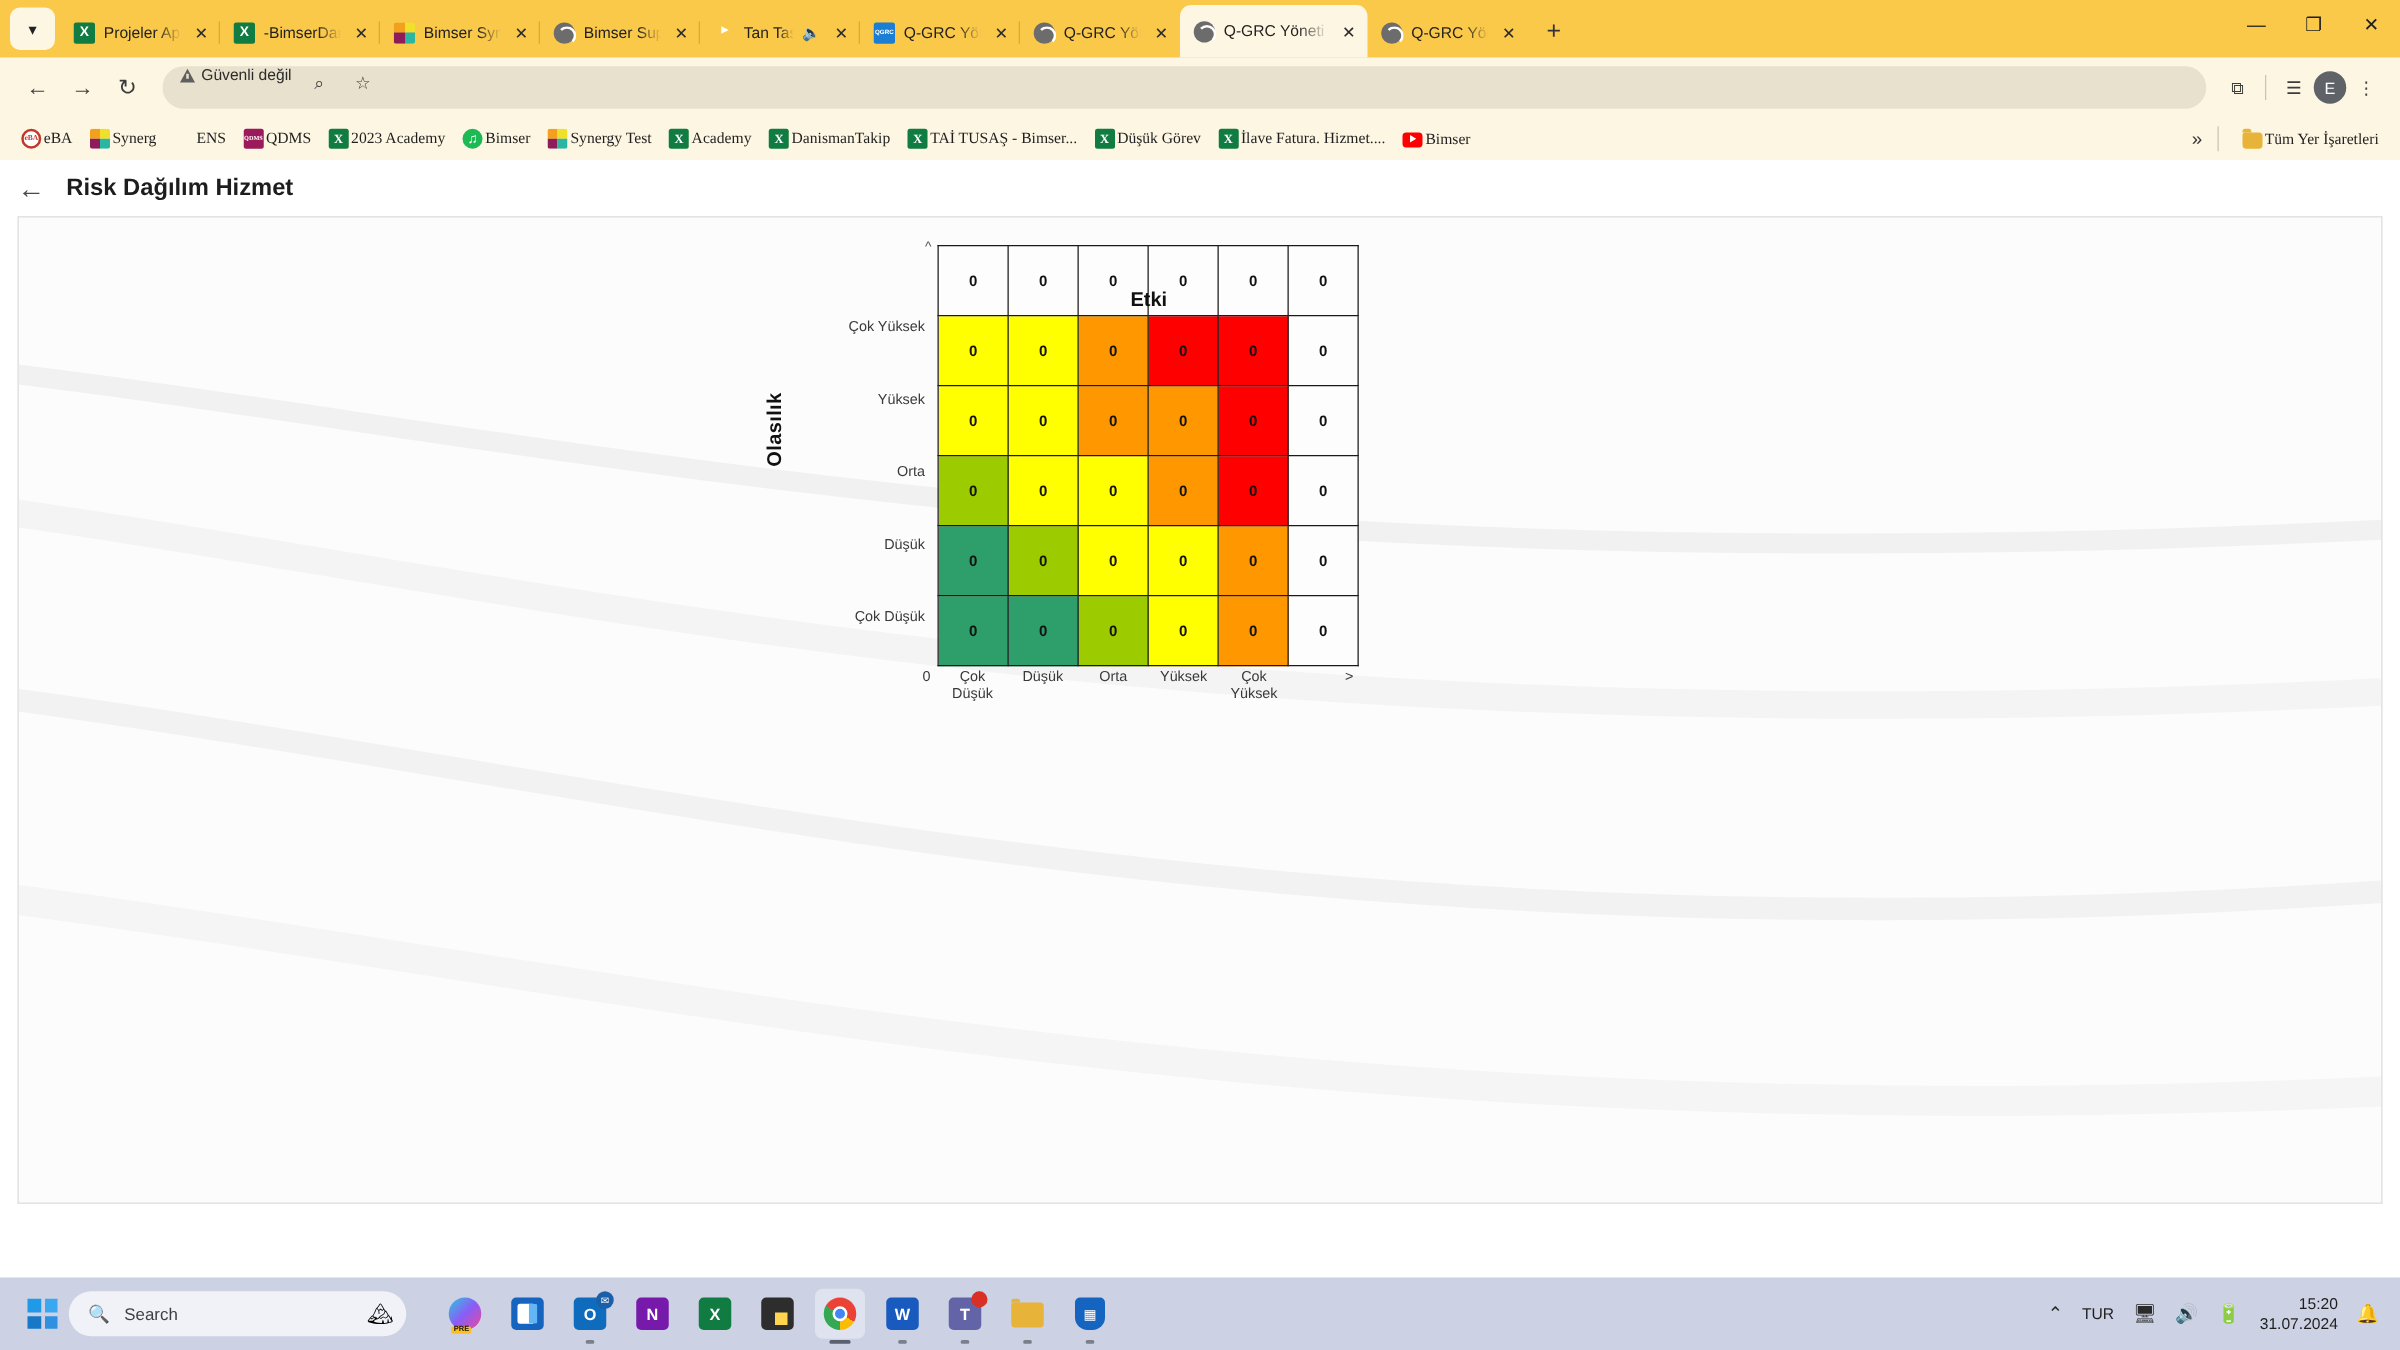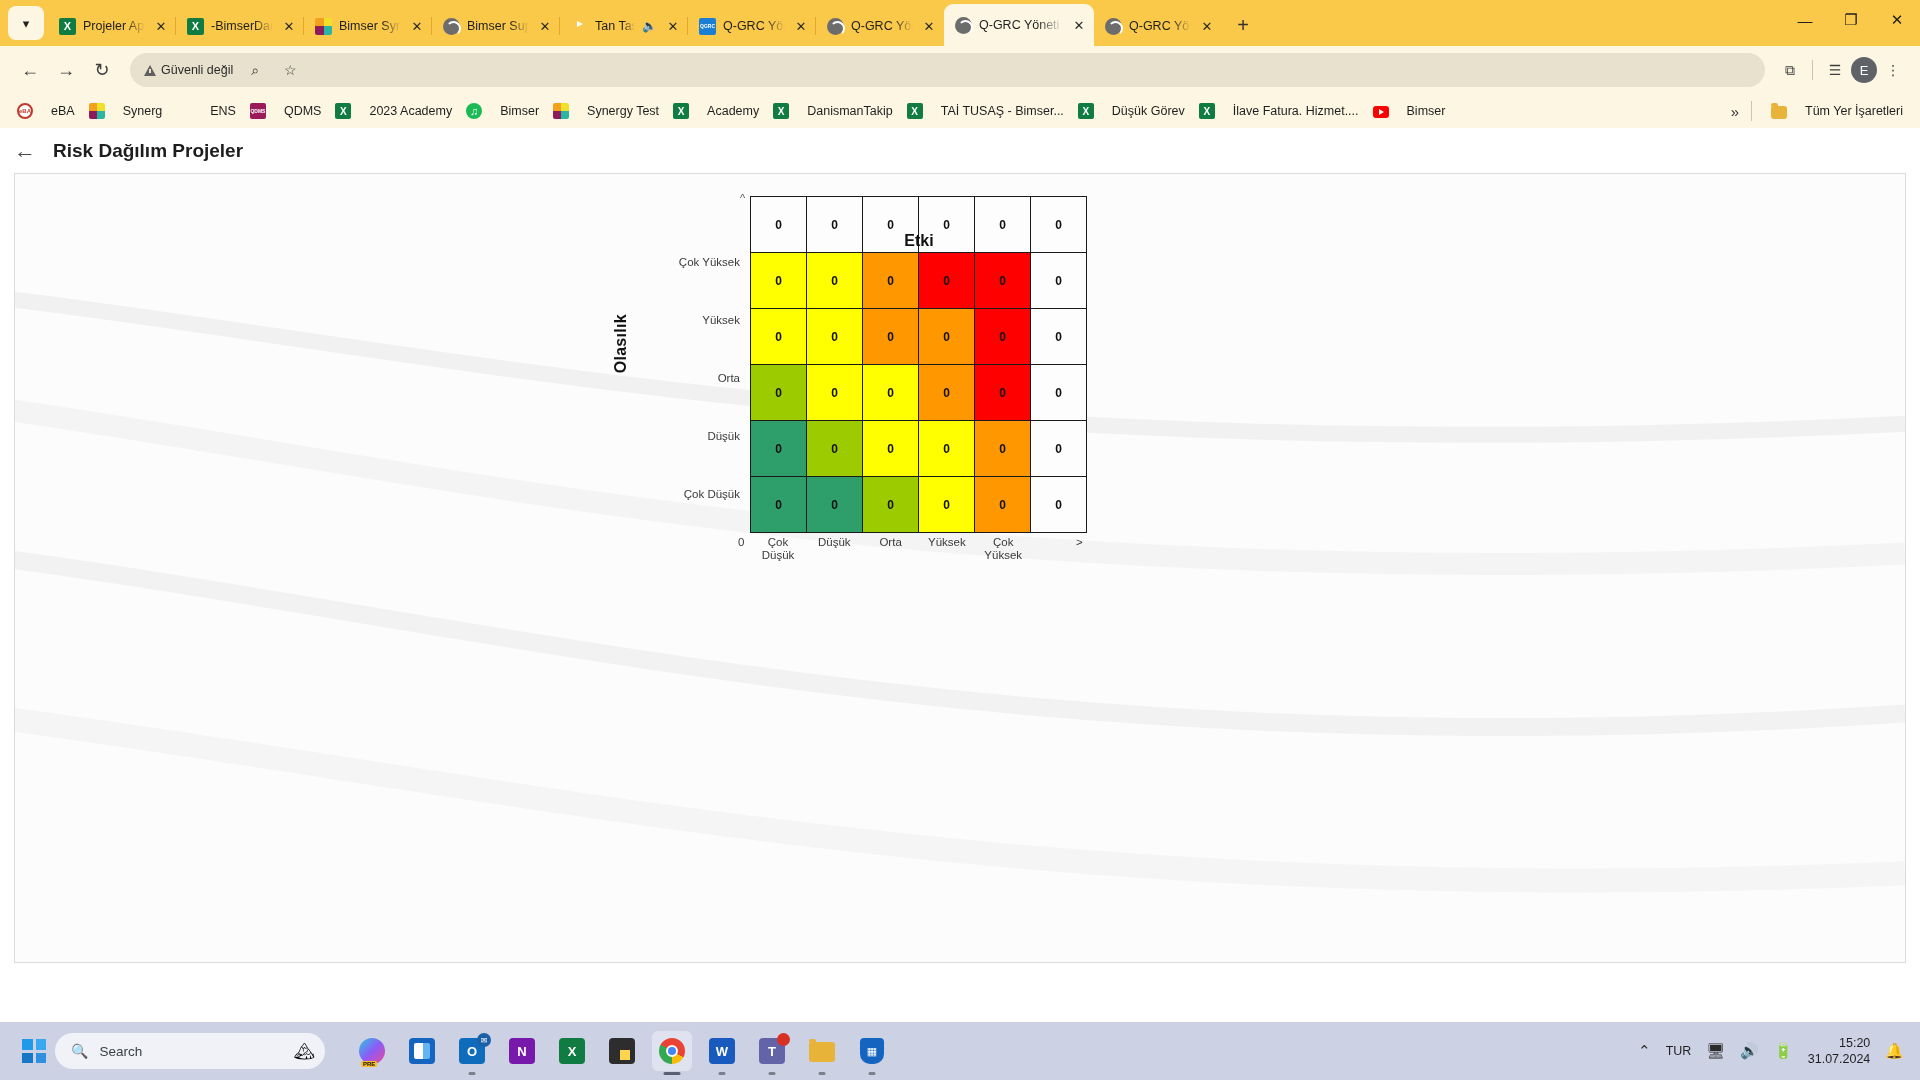--- a/index.html
+++ b/index.html
@@ -81,42 +81,42 @@
   .toolbar {
     height: 48px; display: flex; align-items: center; padding: 0 14px; gap: 4px;
     background: #fdf6e3;
   }
   .nav-btn {
     width: 32px; height: 32px; border-radius: 50%; display:flex;
     align-items:center; justify-content:center; font-size:18px; color:#3c3c3c; cursor:pointer;
   }
   .omnibox {
     flex: 1 1 auto; height: 34px; background: #e8e1cd; border-radius: 18px;
-    display: flex; align-items: center; padding: 0 6px 0 14px; gap: 9px;
+    display: flex; align-items: flex-start; padding: 0 6px 0 14px; gap: 9px;
     margin: 0 8px; min-width: 0;
   }
   .notsecure { display:flex; align-items:center; gap:5px; font-size:12.5px; color:#2b2b2b; flex:0 0 auto; }
   .warn-tri { width:0;height:0;border-left:6px solid transparent;border-right:6px solid transparent;
       border-bottom:11px solid #5f5f5f; position:relative; }
   .warn-tri::after{content:"";position:absolute;left:-1px;top:4px;width:2px;height:4px;background:#e8e1cd;}
   .url { font-size: 13.5px; color: #1f1f1f; flex: 1 1 auto; white-space: nowrap; overflow: hidden; }
   .omni-icon { width:26px;height:26px;border-radius:50%;display:flex;align-items:center;
      justify-content:center;font-size:14px;color:#3c3c3c;flex:0 0 auto;cursor:pointer;}
   .tb-right { display:flex; align-items:center; gap:3px; flex:0 0 auto; }
   .tb-sep { width:1px; height:20px; background:#cbc4b0; margin:0 6px; }
   .avatar { width:26px;height:26px;border-radius:50%;background:#5f6368;color:#fff;
      font-size:13px;display:flex;align-items:center;justify-content:center;cursor:pointer;}
 
   
   .bookmarks {
     height: 34px; display:flex; align-items:center; padding: 0 10px; gap: 2px;
     background: #fdf6e3; font-size: 12.5px; color:#1f1f1f;
   }
-  .bm { display:flex; align-items:center; gap:18px; padding: 4px 7px; border-radius:5px;
-        white-space:nowrap; cursor:pointer; flex:0 0 auto; }
+  .bm { display:flex; align-items:flex-start; gap:2px; padding: 4px 7px; border-radius:5px;
+        white-space:nowrap; cursor:pointer; flex:0 0 auto;font-family:Liberation Serif, serif; }
   .bm-ic { width:16px; height:16px; flex:0 0 auto; }
   .bm-overflow { margin-left:auto; display:flex; align-items:center; gap:6px; flex:0 0 auto;}
   .ic-eba{border-radius:50%;border:2px solid #c0392b;background:#fff;color:#c0392b;font-size:6px;
      display:flex;align-items:center;justify-content:center;font-weight:bold;}
   .ic-ens{background:linear-gradient(135deg,#3ec6c6,#2aa7b8);transform:rotate(45deg);width:13px;height:13px;margin:1px;}
   .ic-qdms{background:#9b1b5a;border-radius:2px;color:#fff;font-size:5px;display:flex;
      align-items:center;justify-content:center;font-weight:bold;}
   .ic-spot{border-radius:50%;background:#1db954;color:#fff;font-size:11px;display:flex;
      align-items:center;justify-content:center;}
   .ic-xl{background:#107c41;border-radius:2px;color:#fff;font-size:10px;font-weight:bold;
@@ -359,21 +359,21 @@
       <span class="bm">
         <span class="bm-ic ic-folder"></span>
         <span>Tüm Yer İşaretleri</span>
       </span>
     </div>
   </div>
 
   <div class="page">
     <div class="page-header">
       <span class="back-arrow">←</span>
-      <span class="page-title">Risk Dağılım Projeler</span>
+      <span class="page-title">Risk Dağılım Hizmet</span>
     </div>
 
     <div class="content-panel">
       <svg class="swoosh" viewBox="0 0 1892 790" preserveAspectRatio="none">
         <path d="M-50,120 C400,170 900,300 1892,250" stroke="#f1f1f1" stroke-width="16" fill="none"></path>
         <path d="M-50,230 C400,290 900,430 1892,380" stroke="#f4f4f4" stroke-width="22" fill="none"></path>
         <path d="M-50,380 C500,450 1000,600 1892,540" stroke="#f2f2f2" stroke-width="18" fill="none"></path>
         <path d="M-50,540 C500,610 1000,740 1892,700" stroke="#f5f5f5" stroke-width="24" fill="none"></path>
       </svg>
 

